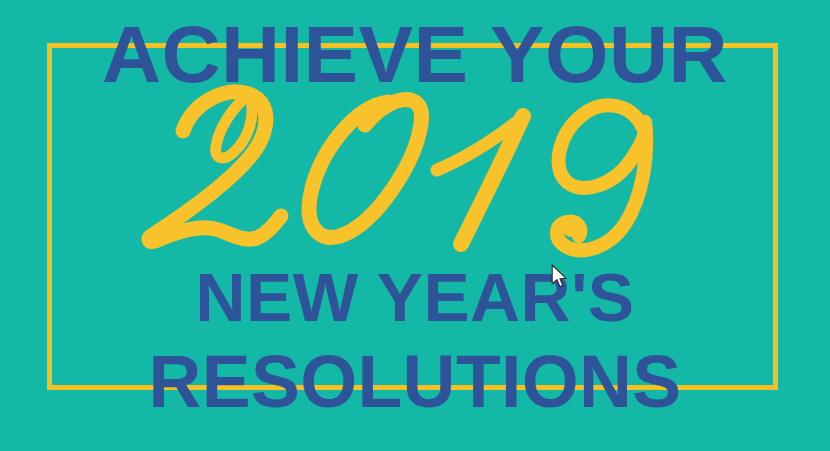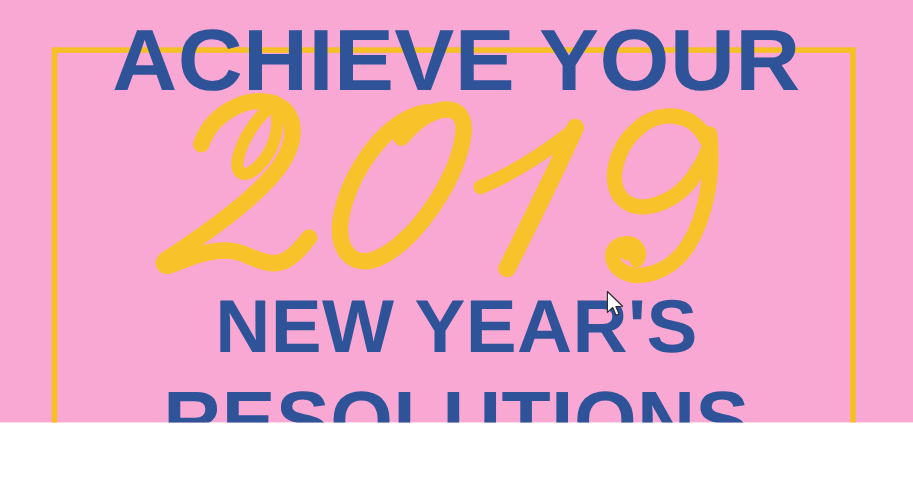--- a/index.html
+++ b/index.html
@@ -10,22 +10,22 @@
   body {
     width: 830px;
     height: 451px;
     overflow: hidden;
     font-family: "Liberation Sans", sans-serif;
   }
 
   #poster {
     position: relative;
     width: 830px;
-    height: 384px;
-    background: #f9a8d4;
+    height: 451px;
+    background: #14b8a6;
     overflow: hidden;
   }
 
   
   .frame {
     position: absolute;
     left: 47px;
     top: 43px;
     width: 731px;
     height: 347px;

